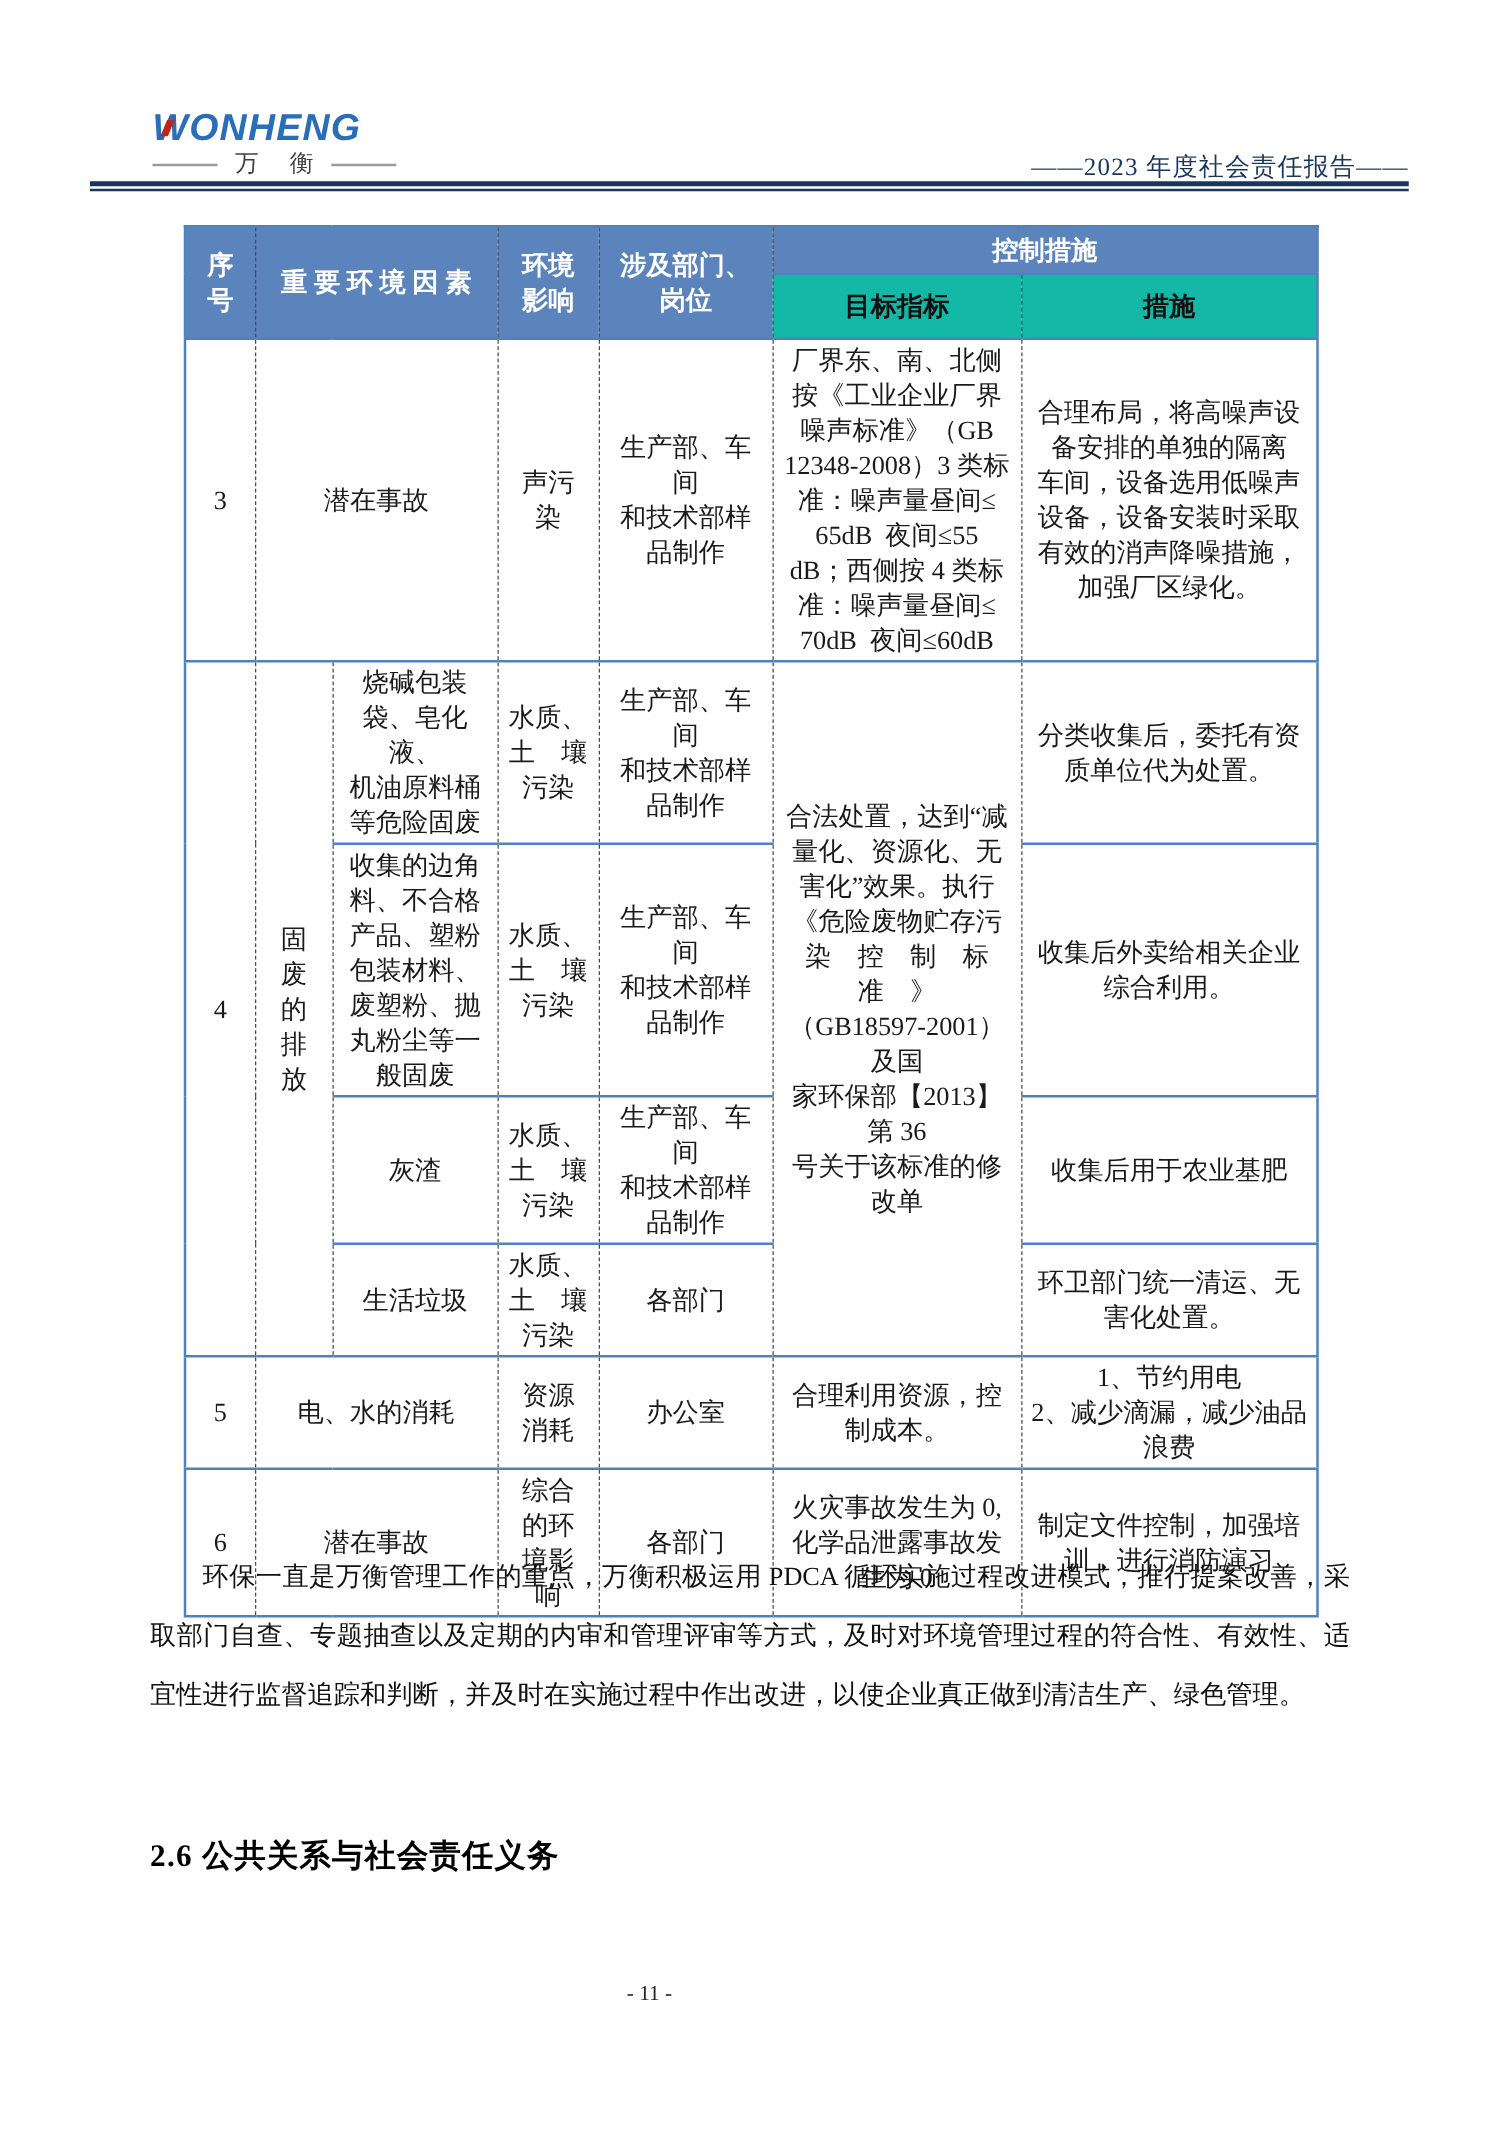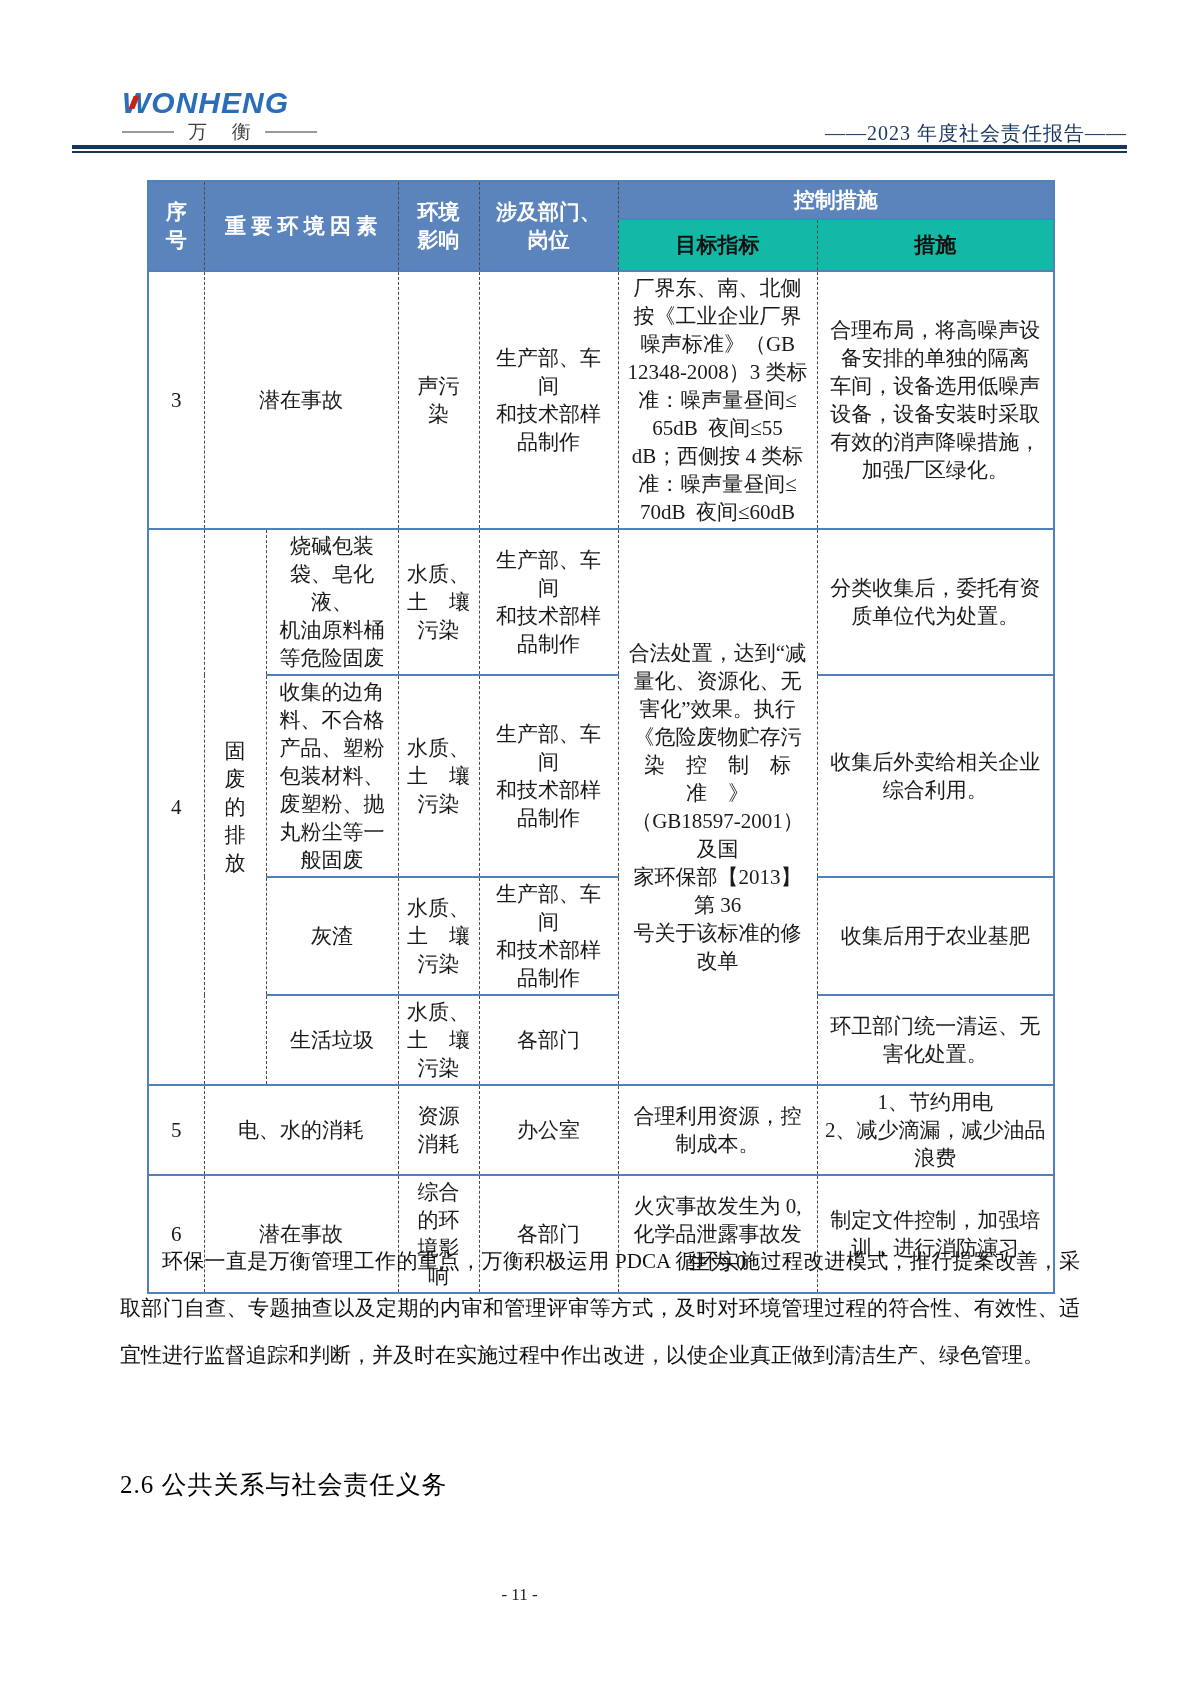--- a/index.html
+++ b/index.html
@@ -62,21 +62,21 @@
 
   
   .body-paragraph{
     position:absolute;left:120px;top:1238px;width:960px;
     font-size:21px;line-height:47px;text-align:justify;text-indent:2em;
     color:#111111;
     font-family:Liberation Serif, serif;
   }
   .section-heading{
     position:absolute;left:120px;top:1468px;
-    font-size:25px;font-weight:normal;color:#000000;letter-spacing:1px;
+    font-size:25px;font-weight:bold;color:#000000;letter-spacing:1px;
   }
   .page-footer{
     position:absolute;left:0;top:1585px;width:1039px;text-align:center;
     font-size:17px;color:#222222;
   }
 </style>
 </head>
 <body>
 
 <div class="brand">

